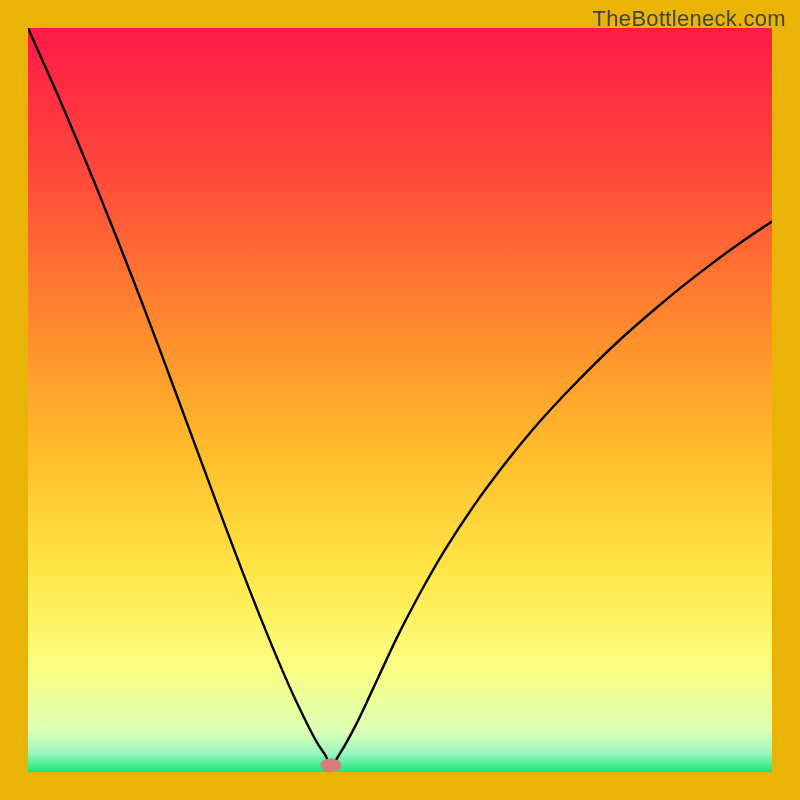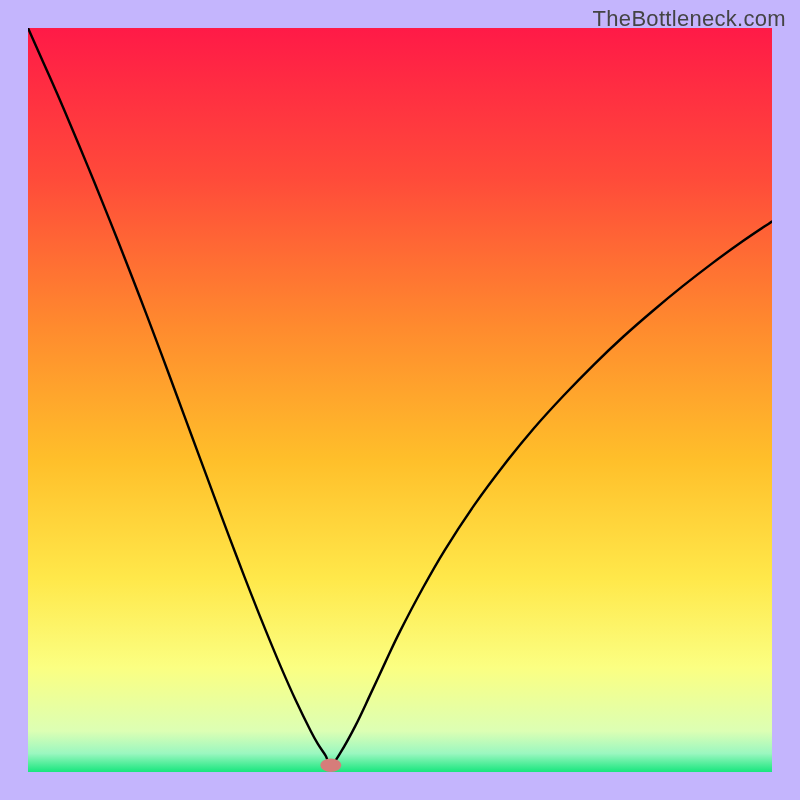--- a/index.html
+++ b/index.html
@@ -8,21 +8,21 @@
     width: 800px;
     height: 800px;
     overflow: hidden;
     background: #000;
     font-family: Arial, Helvetica, sans-serif;
   }
   .outer {
     position: relative;
     width: 800px;
     height: 800px;
-    background: #c4b5fd;
+    background: #eab308;
     text-align: right;
   }
   .watermark {
     position: absolute;
     top: 6px;
     right: 14px;
     color: #444;
     font-size: 22px;
     font-weight: 500;
     letter-spacing: 0.3px;

